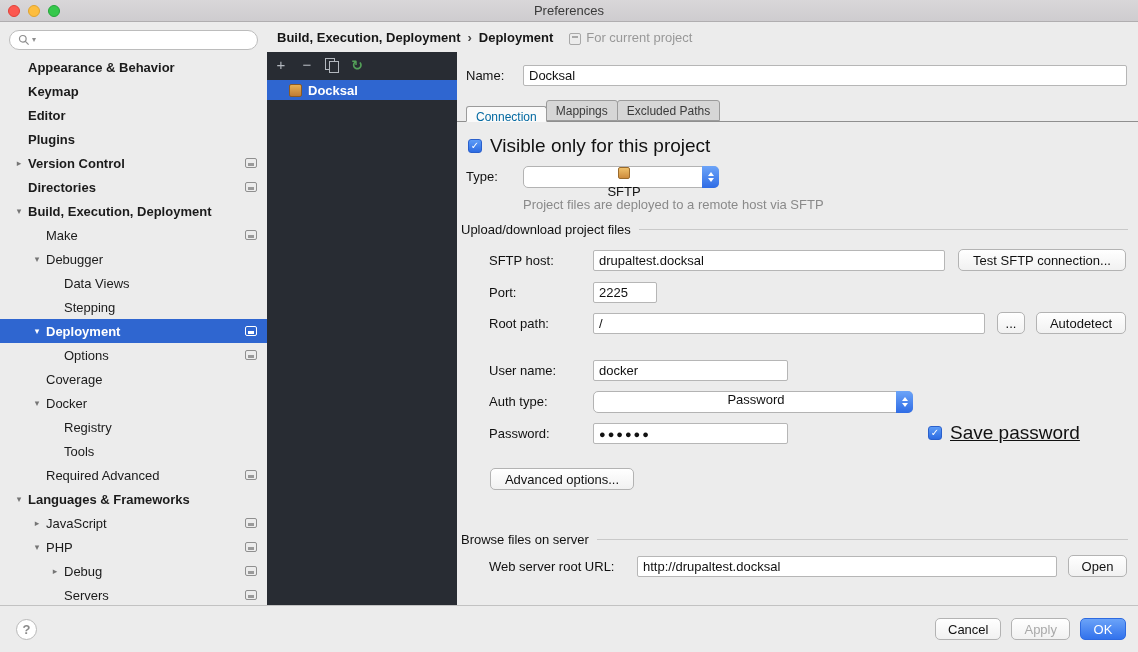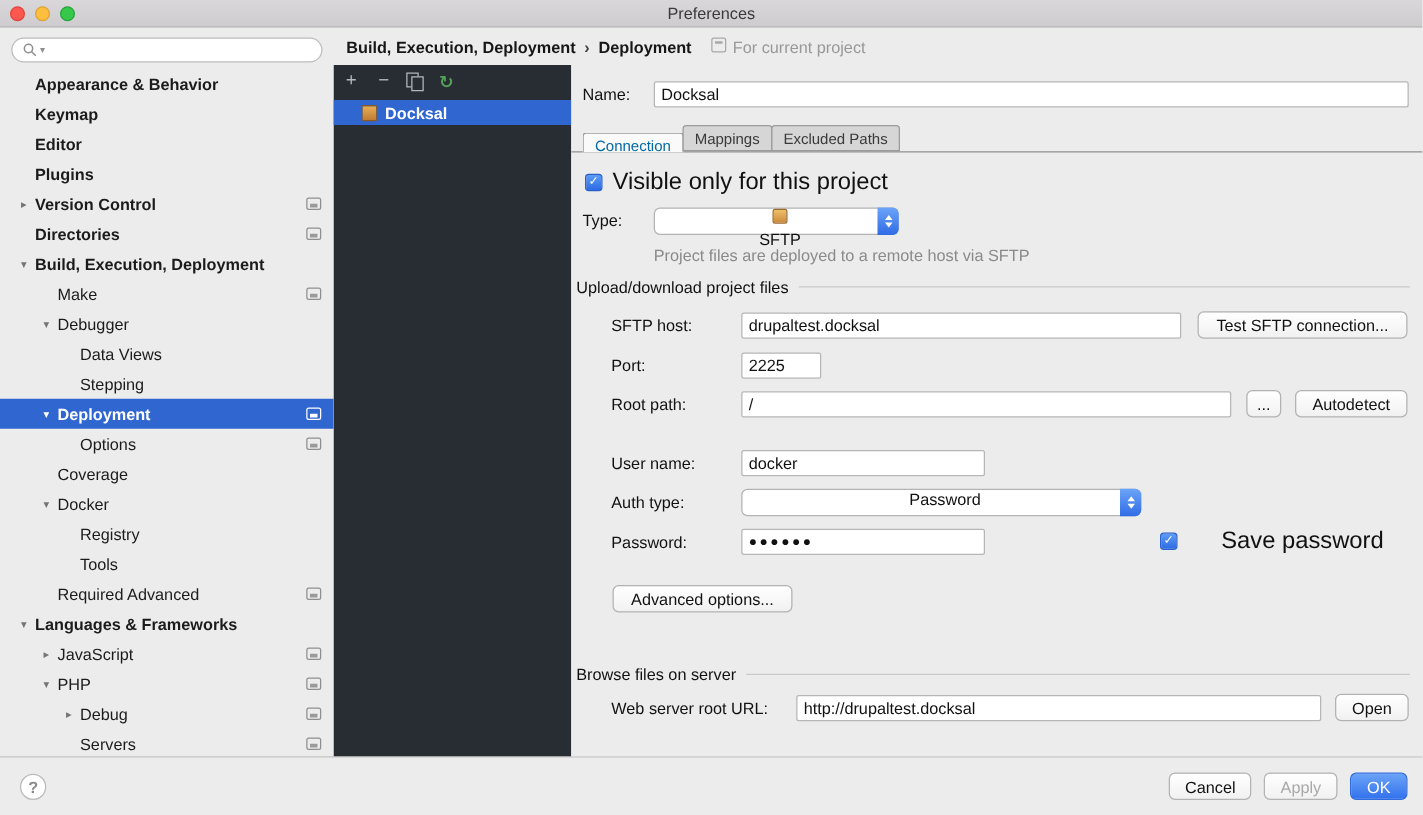--- a/index.html
+++ b/index.html
@@ -38,21 +38,21 @@
   .proj { margin-left:auto; margin-right:10px; width:12px; height:10px; border:1px solid #8f8f8f; border-radius:2px; position:relative; flex:none; }
   .proj::after { content:""; position:absolute; left:2px; right:2px; bottom:1px; height:3px; background:#9a9a9a; }
   .trow.sel .proj { border-color:#fff; }
   .trow.sel .proj::after { background:#fff; }
 
   
   .rightside { flex:1; display:flex; flex-direction:column; min-width:0; }
   .crumbs { height:30px; flex:none; display:flex; align-items:center; padding:0 10px; gap:6px; background:#ececec; }
   .crumb { font-weight:bold; color:#161616; }
   .crumb-sep { color:#444; font-weight:bold; padding:0 1px; }
-  .scope { display:flex; align-items:flex-start; gap:5px; color:#989898; margin-left:10px; }
+  .scope { display:flex; align-items:flex-end; gap:5px; color:#989898; margin-left:10px; }
   .scope-icon { width:12px; height:12px; border:1px solid #a8a8a8; border-radius:2px; position:relative; }
   .scope-icon::after { content:""; position:absolute; left:2px; right:2px; top:2px; height:2px; background:#a8a8a8; }
 
   .panels { flex:1; display:flex; min-height:0; }
 
   
   .serverlist { width:190px; flex:none; background:#282c33; position:relative; }
   .list-toolbar { display:flex; align-items:center; height:26px; padding-left:6px; gap:10px; }
   .tbicon { width:16px; flex:none; text-align:center; color:#b3b8bf; font-size:15px; line-height:16px; cursor:default; }
   .copy-icon { position:relative; width:14px; height:15px; flex:none; }
@@ -303,21 +303,21 @@
             <span>Password</span>
             <span class="stepper">
                 <span class="tri-up"></span>
                 <span class="tri-down"></span>
               </span>
           </div>
 
           <span class="flabel" style="left:32px; top:372px;">Password:</span>
           <input class="tf pw" style="left: 136px; top: 371px; width: 195px;" value="●●●●●●">
           <span class="cb" style="left:471px; top:374px;">✓</span>
-          <span class="cblabel" style="left:520px; top:373px;">Save password</span>
+          <span class="cblabel" style="left:493px; top:373px;text-decoration:underline;">Save password</span>
 
           <button class="btn" style="left:33px; top:416px; width:144px;">Advanced options...</button>
 
           <div class="section" style="top:480px;">
             <span>Browse files on server</span>
             <span class="line"></span>
           </div>
 
           <span class="flabel" style="left:32px; top:505px;">Web server root URL:</span>
           <input class="tf" style="left: 180px; top: 504px; width: 420px;" value="http://drupaltest.docksal">

